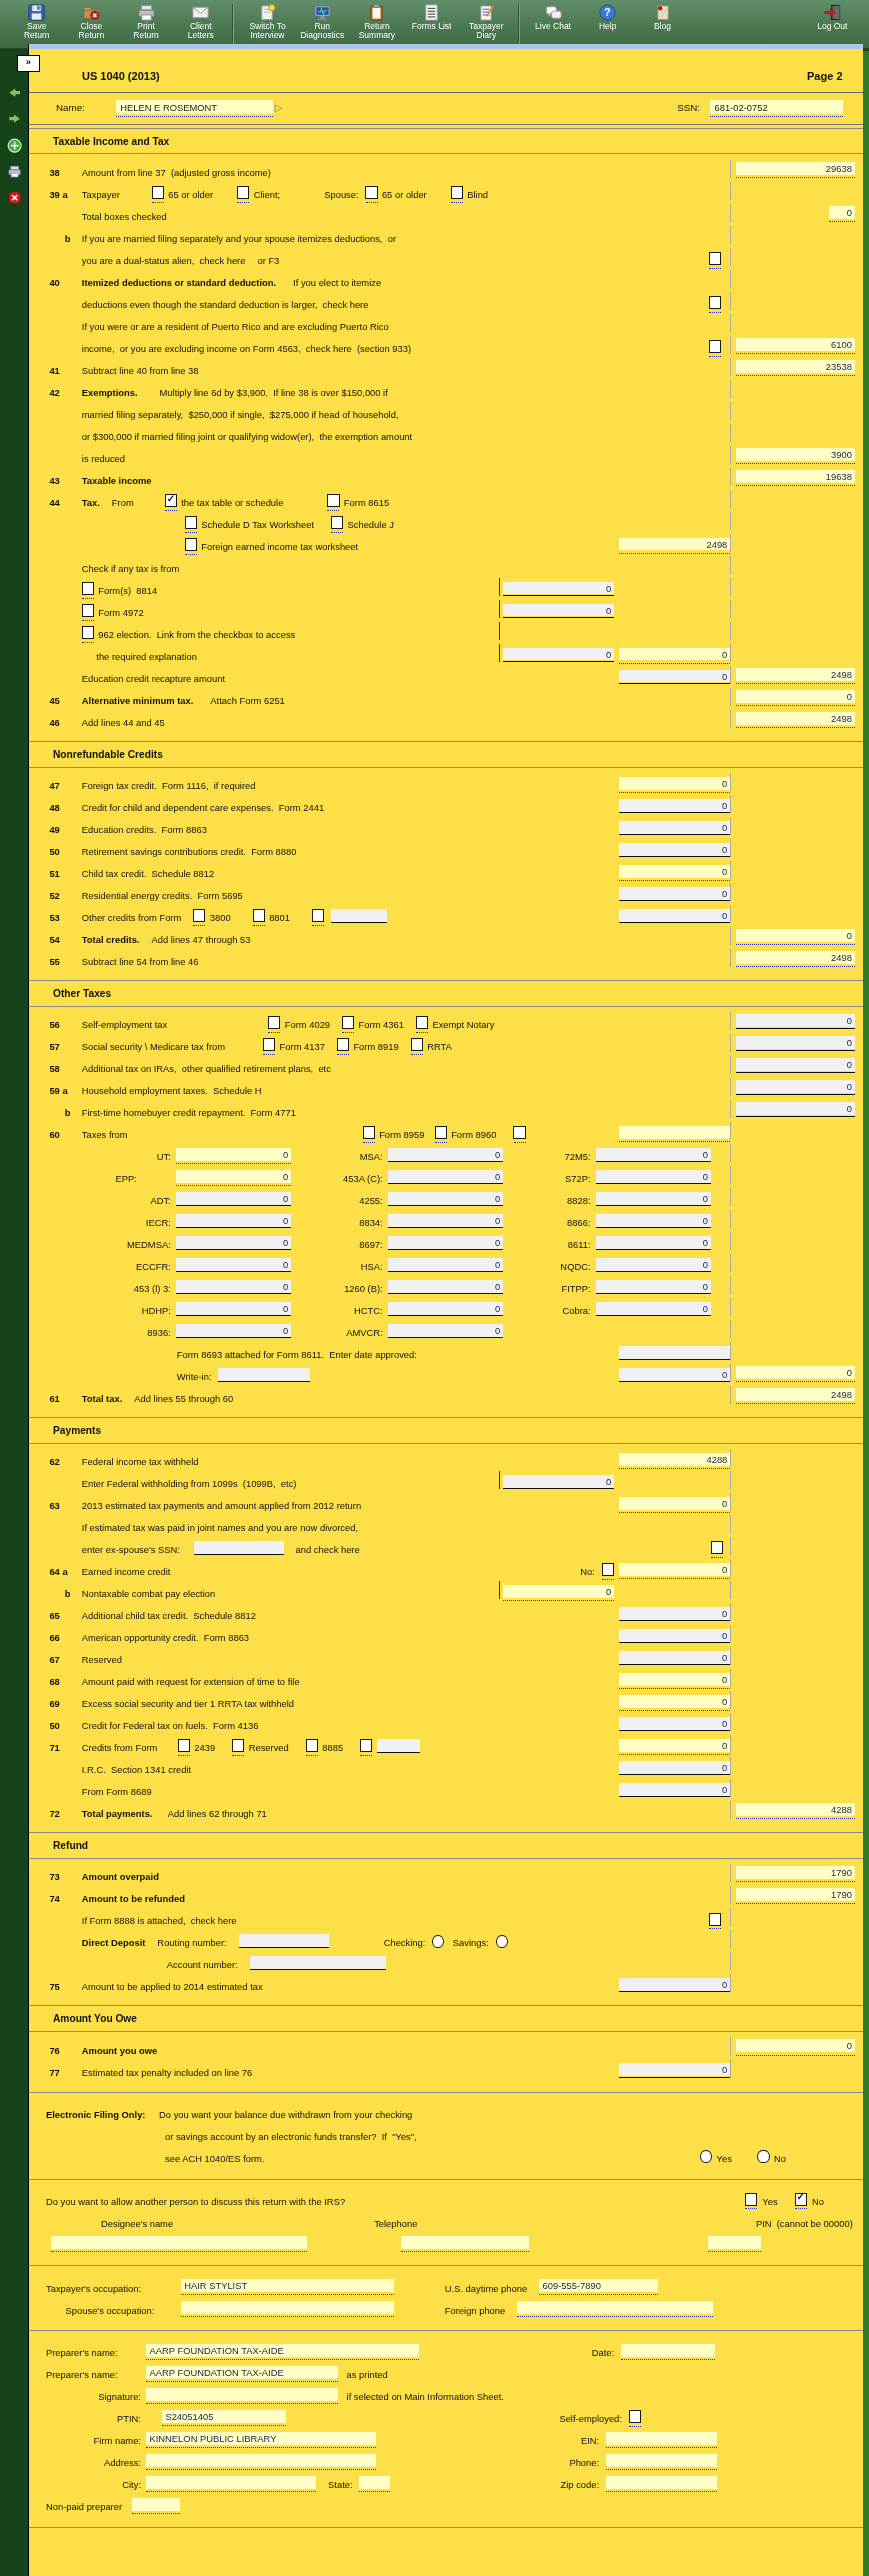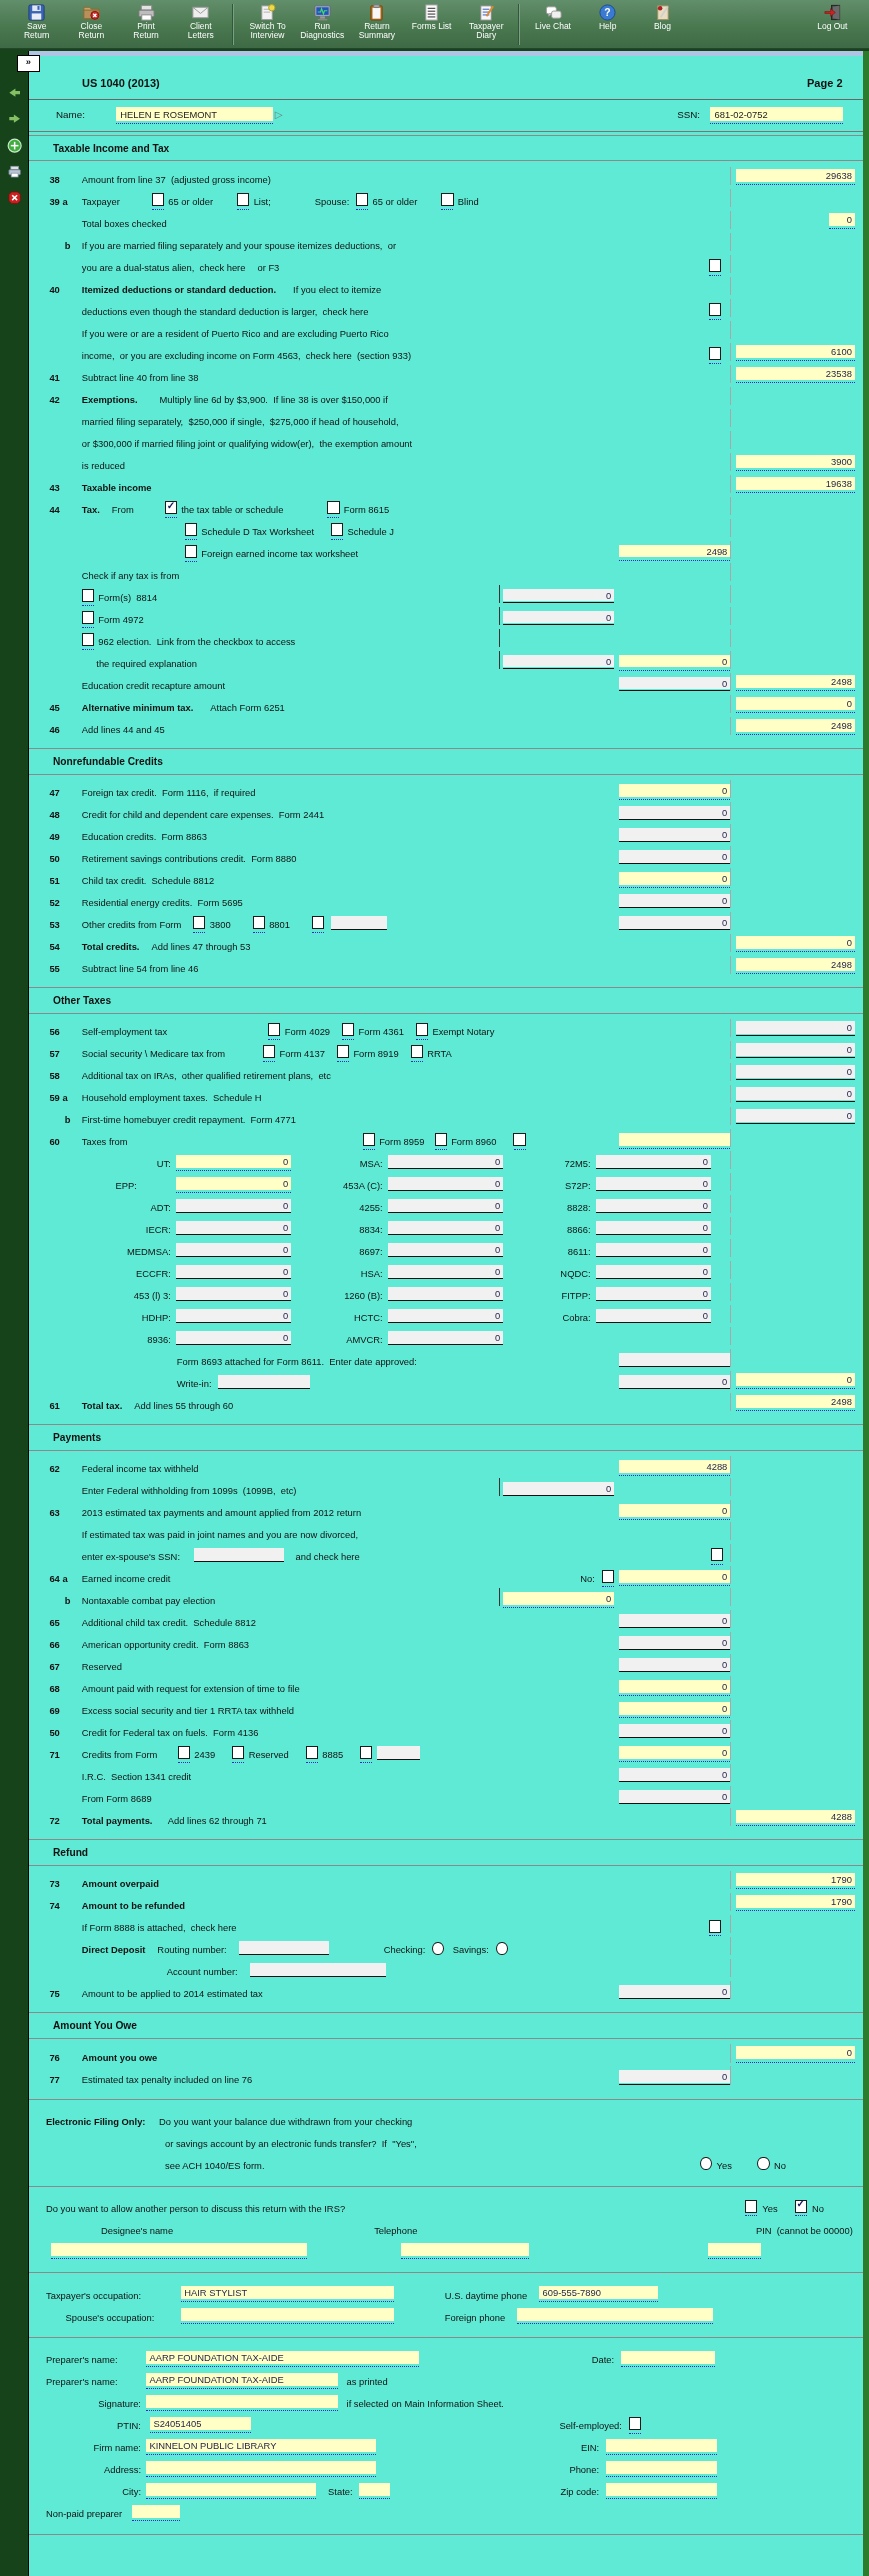--- a/index.html
+++ b/index.html
@@ -15,21 +15,21 @@
   .tb-lbl{color:#fff;font-size:8.5px;line-height:9.8px;text-align:center;white-space:nowrap;}
   .tb-sep{width:0.9px;align-self:stretch;background:#33573a;border-right:0.9px solid #7ba183;margin:1.7px 6.8px 3.4px 3.4px;flex:none;}
   .tb-spacer{flex:1;}
   
   .side-icons{position:absolute;left:3.4px;top:85px;width:22px;display:flex;flex-direction:column;align-items:center;gap:11px;}
   .side-icons svg{width:15.3px;height:15.3px;display:block;}
   .expander{position:absolute;left:17px;top:55px;width:20.5px;height:14.5px;background:#fff;border:0.9px solid #000;
     font-size:9.4px;font-weight:bold;text-align:center;line-height:12.8px;z-index:5;cursor:pointer;}
   .rstrip{position:absolute;right:0;top:51px;bottom:0;width:6px;background:#2c7a2c;}
   
-  .form{position:absolute;left:28px;top:51px;width:835px;bottom:0;background:#5eead4;border-left:1.7px solid #000;box-sizing:border-box;}
+  .form{position:absolute;left:28px;top:44px;width:835px;bottom:0;background:#fde047;border-left:1.7px solid #000;box-sizing:border-box;}
   .bluestrip{height:5.1px;background:#aec5e6;}
   .title-row{display:flex;justify-content:space-between;align-items:flex-end;
     padding:20.5px 20.5px 10.2px 53px;border-bottom:1.7px solid #666;font-size:11px;font-weight:bold;}
   .name-row{display:flex;align-items:center;padding:7.7px 20.5px 10.2px 27px;border-bottom:1.7px solid #777;font-size:9.8px;}
   .nfld{position:relative;background:#ffffc6;height:13.6px;font-size:9.4px;display:flex;align-items:center;padding-left:4.3px;color:#222;}
   .nfld::after{content:"";position:absolute;left:0;right:0;bottom:-3.4px;border-top:1.7px dotted #2a2ac8;}
   .arrow-g{color:#777;font-size:10.2px;margin-left:1.7px;}
   
   .sec-hdr{border-top:1.7px solid #8a8a8a;border-bottom:1.7px solid #8a8a8a;margin-top:2.6px;
     padding:6.8px 0 6.8px 24px;font-weight:bold;font-size:10.2px;}
@@ -283,21 +283,21 @@
                 </div>
               </div>
             </div>
             <div class="row">
               <div class="num">39 a</div>
               <div class="desc">
                 <span class="tx">Taxpayer</span>
                 <div class="cb d" style="margin-left: 32px;"></div>
                 <span class="tx" style="margin-left: 4.3px;">65 or older</span>
                 <div class="cb d" style="margin-left: 24px;"></div>
-                <span class="tx" style="margin-left: 4.3px;">List;</span>
+                <span class="tx" style="margin-left: 4.3px;">Client;</span>
                 <span class="tx" style="margin-left: 44px;">Spouse:</span>
                 <div class="cb d" style="margin-left: 6.8px;"></div>
                 <span class="tx" style="margin-left: 4.3px;">65 or older</span>
                 <div class="cb d" style="margin-left: 24px;"></div>
                 <span class="tx" style="margin-left: 4.3px;">Blind</span>
               </div>
               <div class="rcol"></div>
             </div>
             <div class="row">
               <div class="num"></div>
@@ -1410,21 +1410,21 @@
                 <span class="tx" style="width: 95px; text-align: right;">Signature:</span>
                 <div class="fld y" style="width: 192px; margin-left: 5.1px;">
                   <span class="val"></span>
                 </div>
                 <span class="tx" style="margin-left: 8.5px;">if selected on Main Information Sheet.</span>
               </div>
             </div>
             <div class="row nl">
               <div class="desc">
                 <span class="tx" style="width: 95px; text-align: right;">PTIN:</span>
-                <div class="fld y la" style="width: 101px; margin-left: 9px;">
+                <div class="fld y la" style="width: 124px; margin-left: 21px;">
                   <span class="val">S24051405</span>
                 </div>
                 <span class="tx" style="margin-left: auto;">Self-employed:</span>
                 <div class="cb d" style="margin-left: 6.8px;"></div>
                 <span class="tx" style="width: 217px;"></span>
               </div>
             </div>
             <div class="row nl">
               <div class="desc">
                 <span class="tx" style="width: 95px; text-align: right;">Firm name:</span>

